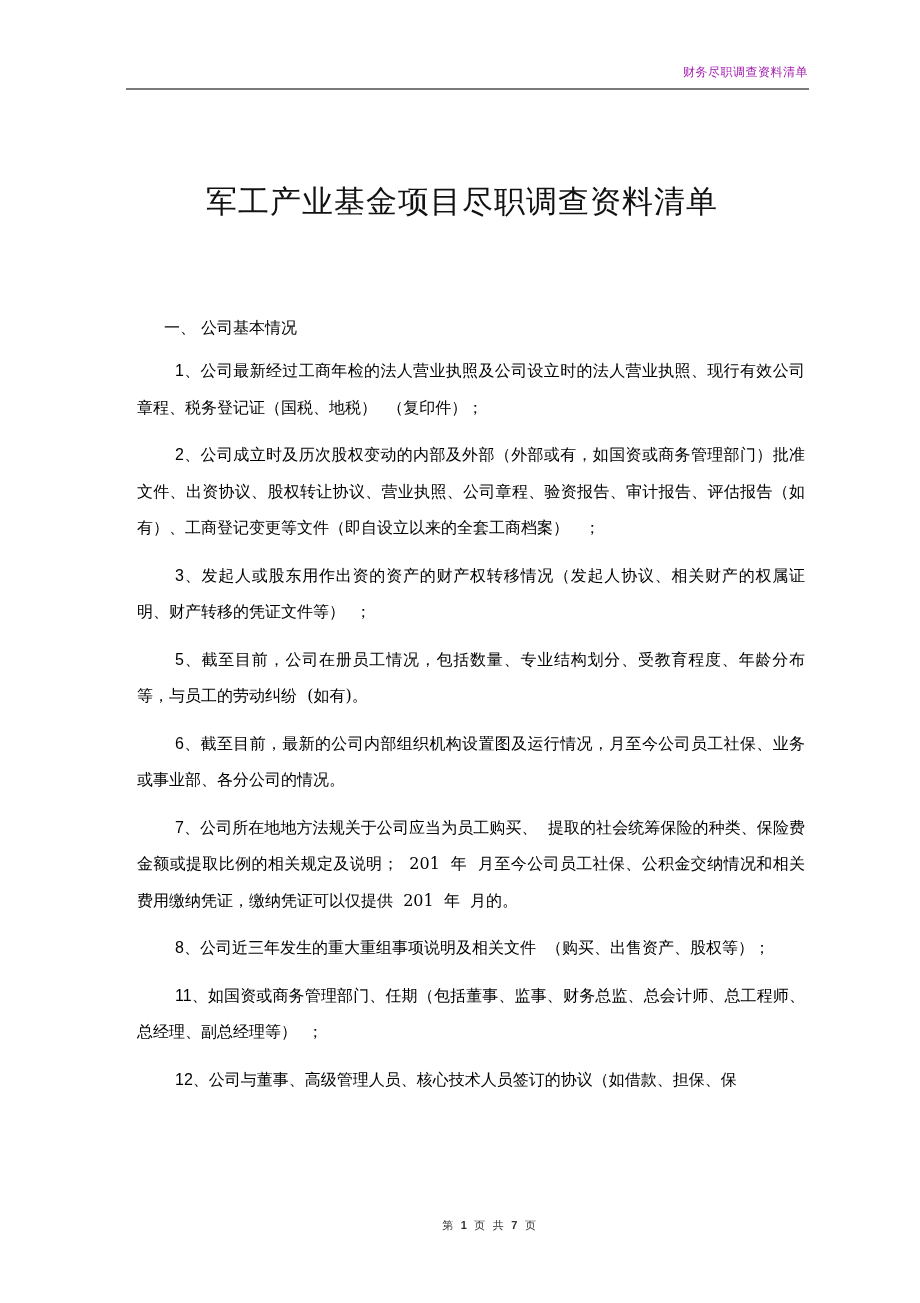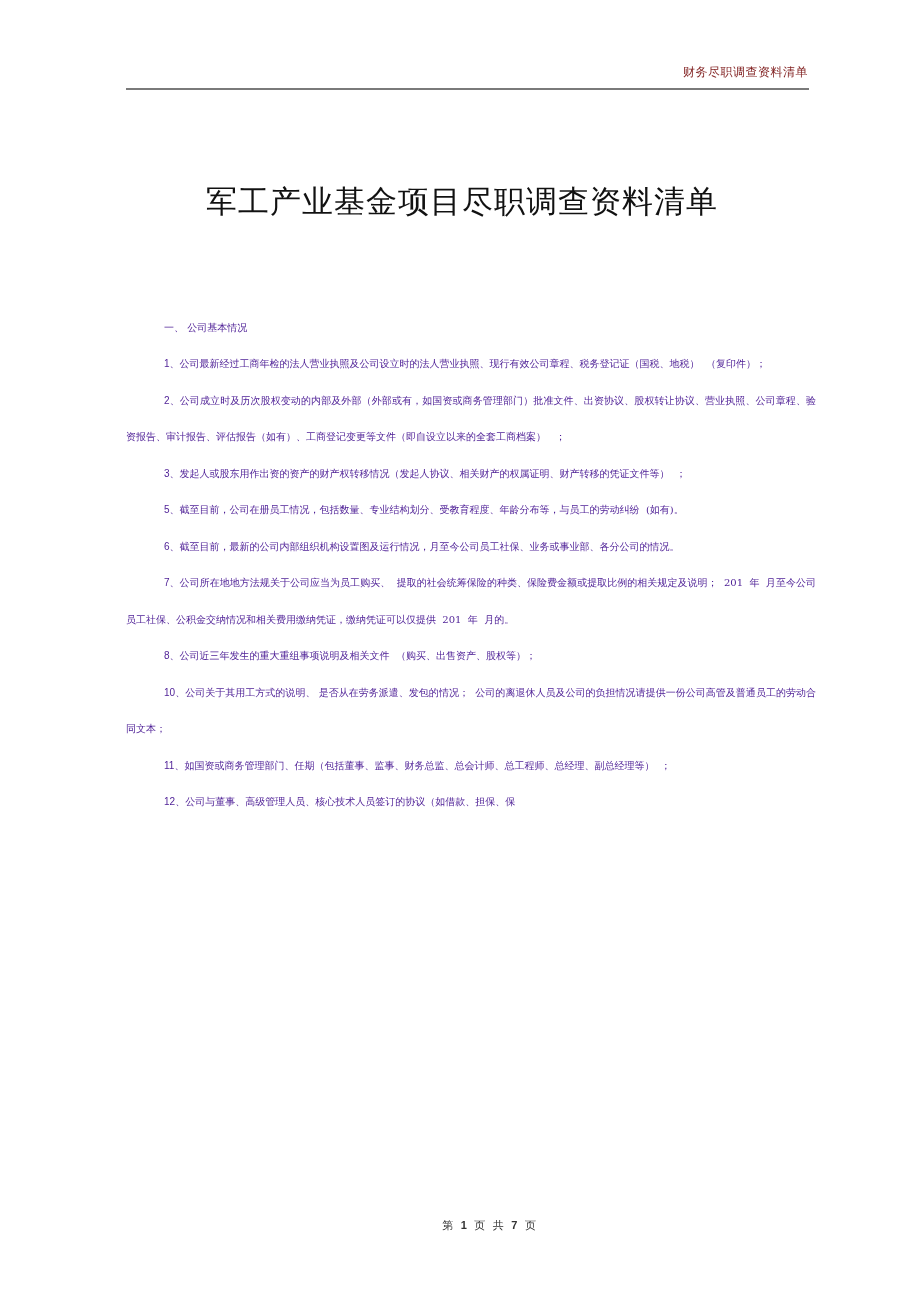--- a/index.html
+++ b/index.html
@@ -20,21 +20,21 @@
       left: 0; top: 0;
       width: 920px;
       height: 1303px;
       background: #ffffff;
     }
     .header-text {
       position: absolute;
       right: 112px;
       top: 64px;
       font-size: 12px;
-      color: #7f1d1d;
+      color: #a21caf;
       letter-spacing: 0.5px;
     }
     .header-rule {
       position: absolute;
       left: 126px;
       top: 88px;
       width: 683px;
       height: 2px;
       background: #7a7a7a;
     }
@@ -49,33 +49,33 @@
       color: #111;
       font-weight: normal;
       padding-left: 4px;
       box-sizing: border-box;
     }
     .body-text {
       position: absolute;
       left: 126px;
       top: 314px;
       width: 690px;
-      font-size: 10px;
+      font-size: 16px;
       line-height: 36.5px;
-      color: #4c1d95;
+      color: #000000;
     }
     .section-heading {
       padding-left: 38px;
       margin-bottom: 4px;
       line-height: 28px;
       margin-top: 0;
     }
     .item {
       text-indent: 38px;
-      margin: 0;
+      margin: 11px;
       text-align: justify;
       white-space: pre-wrap;
     }
     .item .num {
       font-family: "Liberation Sans", sans-serif;
     }
     .footer {
       position: absolute;
       left: 0;
       width: 920px;
@@ -113,21 +113,20 @@
 
     <p class="item"><span class="num">5</span><span>、截至目前，公司在册员工情况，包括数量、专业结构划分、受教育程度、年龄分布等，与员工的劳动纠纷  (如有)。</span></p>
 
     <p class="item"><span class="num">6</span><span>、截至目前，最新的公司内部组织机构设置图及运行情况，月至今公司员工社保、业务或事业部、各分公司的情况。</span></p>
 
     <p class="item"><span class="num">7</span><span>、公司所在地地方法规关于公司应当为员工购买、  提取的社会统筹保险的种类、保险费金额或提取比例的相关规定及说明；  201  年  月至今公司员工社保、公积金交纳情况和相关费用缴纳凭证，缴纳凭证可以仅提供  201  年  月的。</span></p>
 
     <p class="item"><span class="num">8</span><span>、公司近三年发生的重大重组事项说明及相关文件  （购买、出售资产、股权等）；</span></p>
 
 
-    <p class="item"><span class="num">10</span><span>、公司关于其用工方式的说明、 是否从在劳务派遣、发包的情况；  公司的离退休人员及公司的负担情况请提供一份公司高管及普通员工的劳动合同文本；</span></p>
 
     <p class="item"><span class="num">11</span><span>、如国资或商务管理部门、任期（包括董事、监事、财务总监、总会计师、总工程师、总经理、副总经理等）  ；</span></p>
 
     <p class="item"><span class="num">12</span><span>、公司与董事、高级管理人员、核心技术人员签订的协议（如借款、担保、保</span></p>
   </div>
 
   <div class="footer">
     <span>第</span>
     <span class="n">1</span>
     <span>页 共</span>

